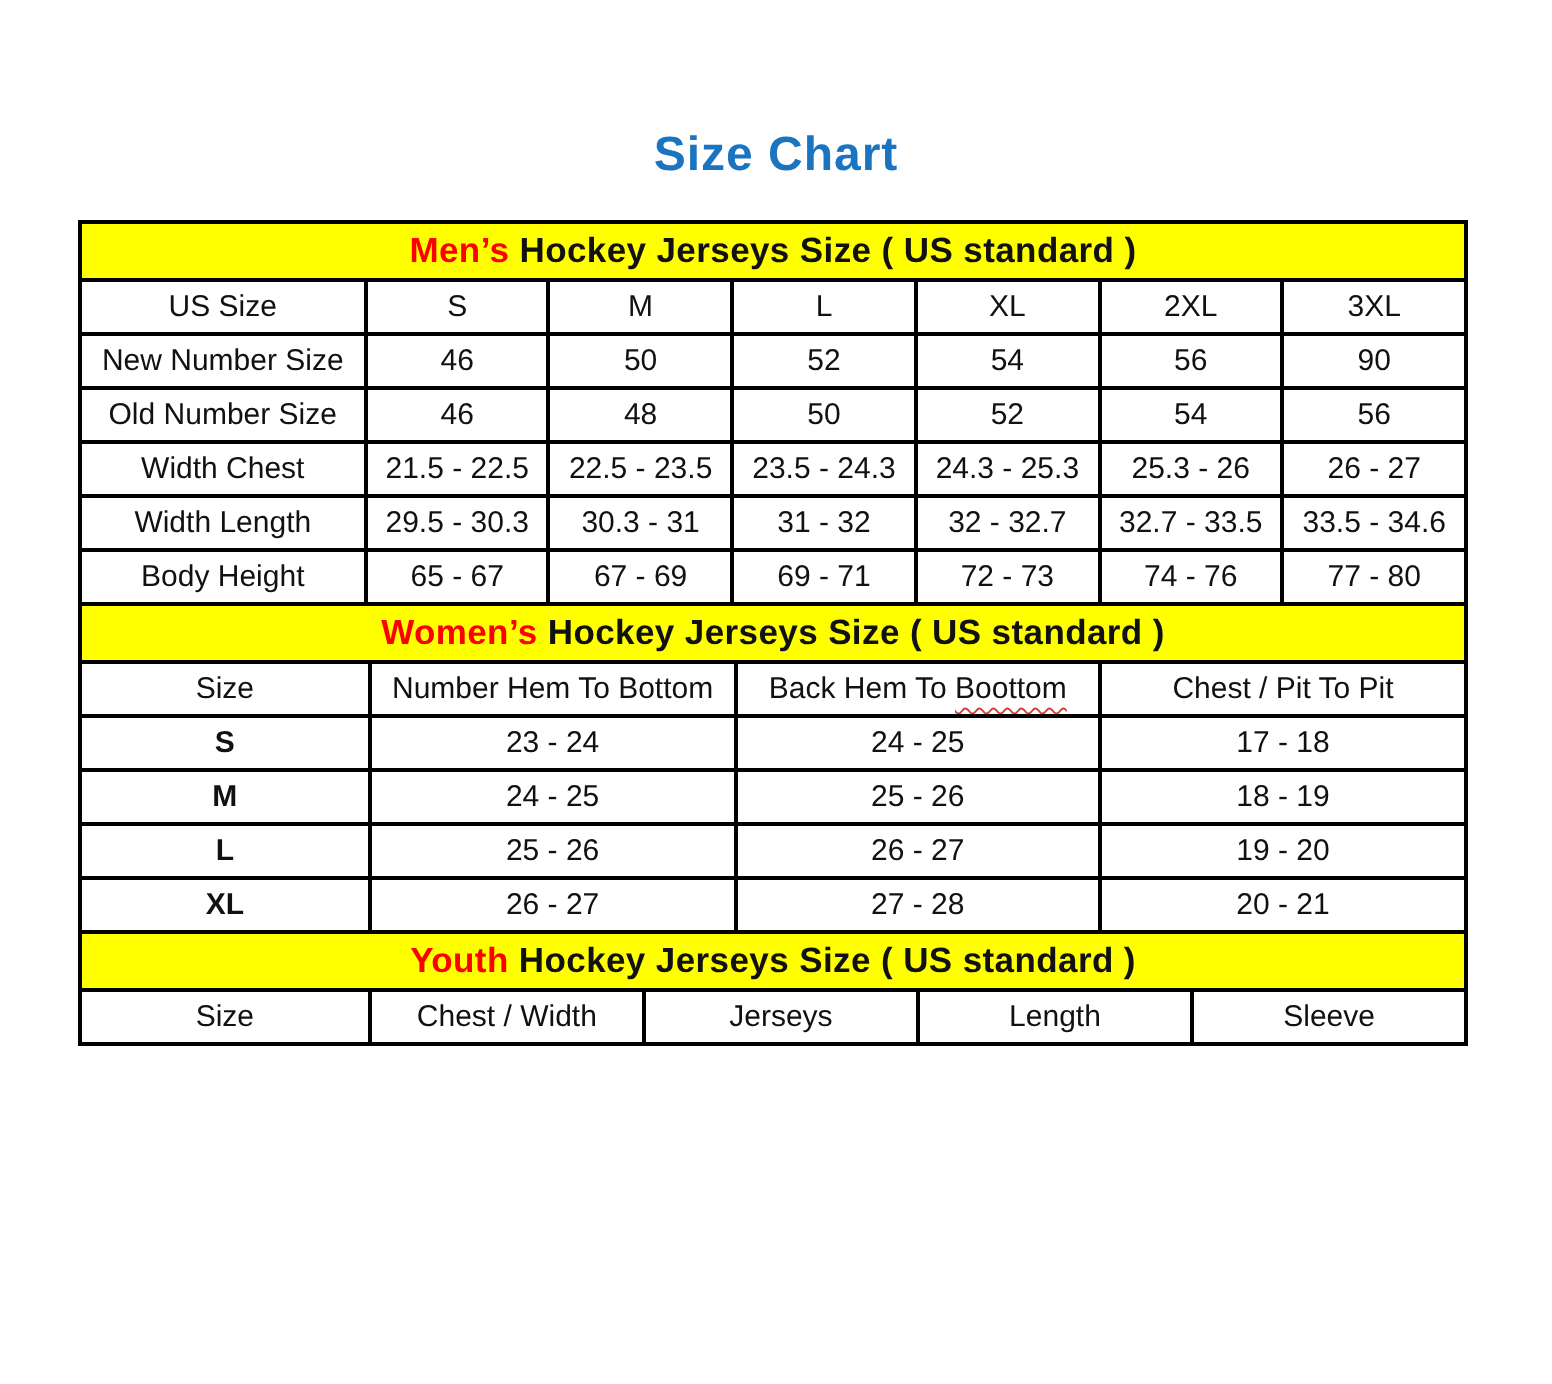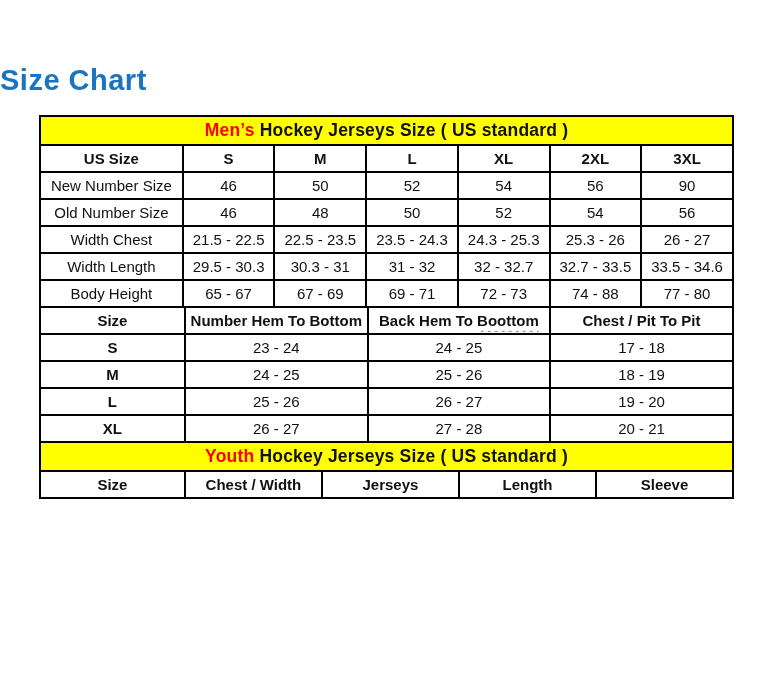--- a/index.html
+++ b/index.html
@@ -5,22 +5,22 @@
   * { box-sizing: border-box; margin: 0; padding: 0; }
   html, body {
     width: 776px; height: 692px;
     background: #ffffff;
     font-family: "Liberation Sans", sans-serif;
     color: #111111;
     overflow: hidden;
   }
   .page-title {
     margin-top: 64px;
-    text-align: left;
-    font-size: 29px;
+    text-align: center;
+    font-size: 24px;
     font-weight: bold;
     letter-spacing: 0.5px;
     color: #1a74c0;
   }
   .chart-wrap {
     margin: 18px 0 0 39px;
     width: 695px;
   }
   table {
     width: 100%;
@@ -39,21 +39,21 @@
     white-space: nowrap;
   }
   td.section-title {
     background: #ffff00;
     font-weight: bold;
     font-size: 17.5px;
     height: 26px;
     letter-spacing: 0.2px;
   }
   td.section-title .accent { color: #ff0000; }
-  td.col-header { font-weight: bold; border-radius: 12px; }
+  td.col-header { font-weight: normal; }
   td.row-label.bold { font-weight: bold; }
   .squiggle {
     text-decoration-line: underline;
     text-decoration-style: wavy;
     text-decoration-color: #e03a2f;
     text-decoration-thickness: 1px;
     text-underline-offset: 4px;
   }
 </style>
 </head>
@@ -120,33 +120,36 @@
           <td class="value-cell">32 - 32.7</td>
           <td class="value-cell">32.7 - 33.5</td>
           <td class="value-cell">33.5 - 34.6</td>
         </tr>
         <tr>
           <td class="row-label">Body Height</td>
           <td class="value-cell">65 - 67</td>
           <td class="value-cell">67 - 69</td>
           <td class="value-cell">69 - 71</td>
           <td class="value-cell">72 - 73</td>
-          <td class="value-cell">74 - 88</td>
+          <td class="value-cell">74 - 76</td>
           <td class="value-cell">77 - 80</td>
         </tr>
       </tbody>
     </table>
   <table>
       <colgroup>
         <col style="width: 20.9%;">
         <col style="width: 26.4%;">
         <col style="width: 26.3%;">
         <col style="width: 26.4%;">
       </colgroup>
       <tbody>
+        <tr>
+          <td colspan="4" class="section-title"><span class="accent">Women’s</span> Hockey Jerseys Size ( US standard )</td>
+        </tr>
         <tr>
           <td class="col-header">Size</td>
           <td class="col-header">Number Hem To Bottom</td>
           <td class="col-header">Back Hem To <span class="squiggle">Boottom</span></td>
           <td class="col-header">Chest / Pit To Pit</td>
         </tr>
         <tr>
           <td class="row-label bold">S</td>
           <td class="value-cell">23 - 24</td>
           <td class="value-cell">24 - 25</td>

